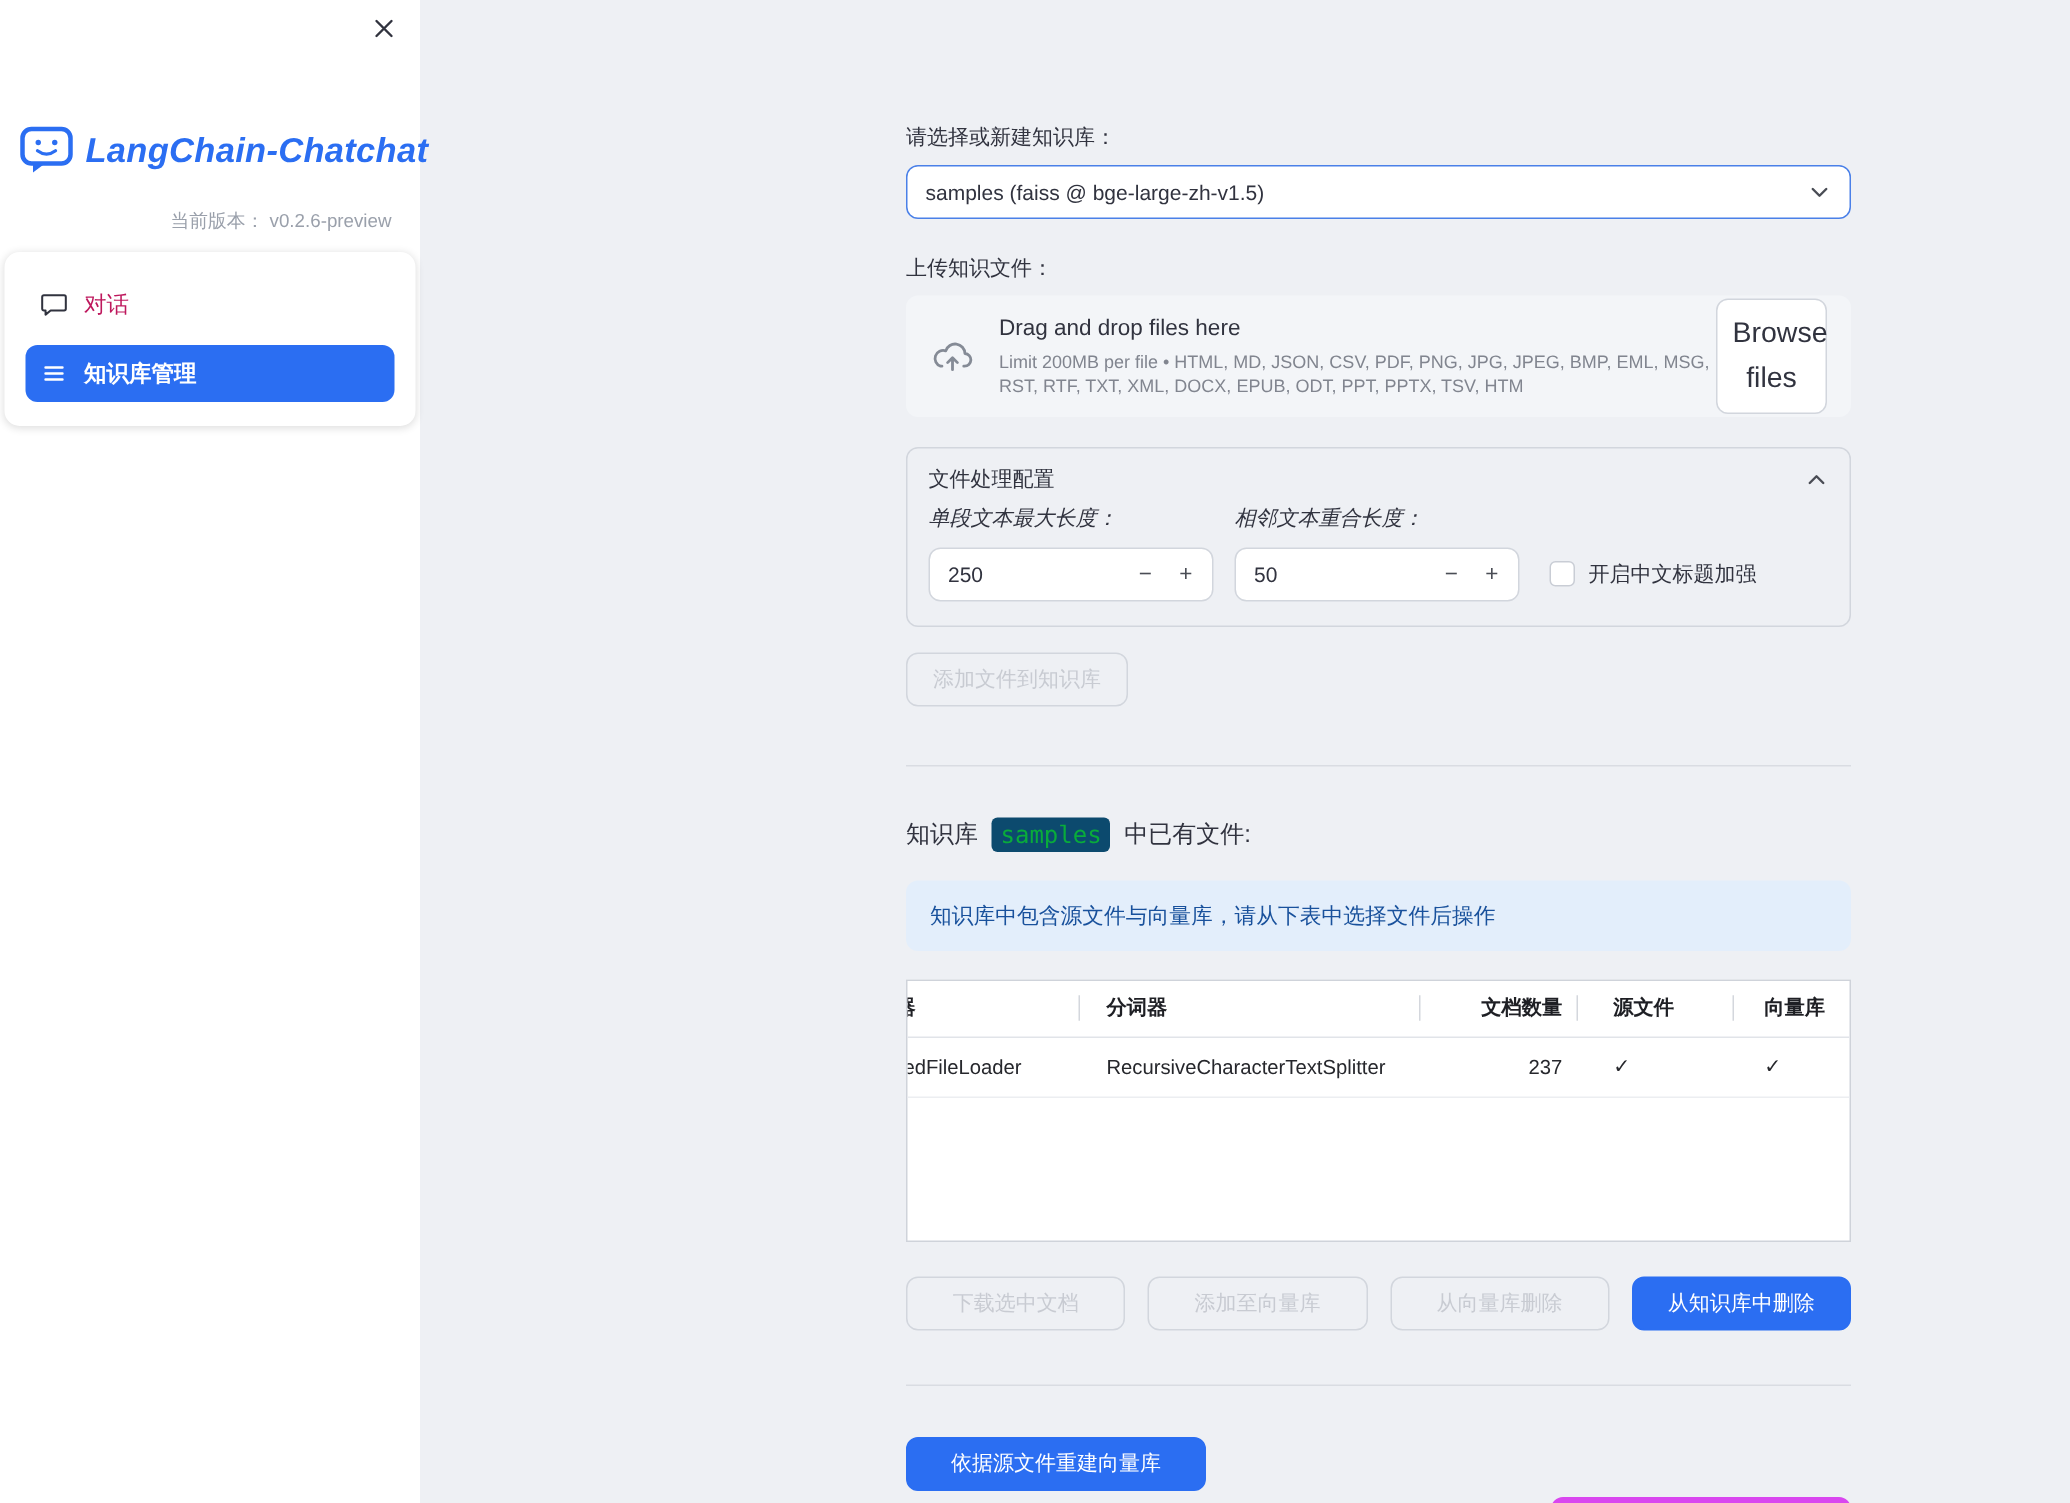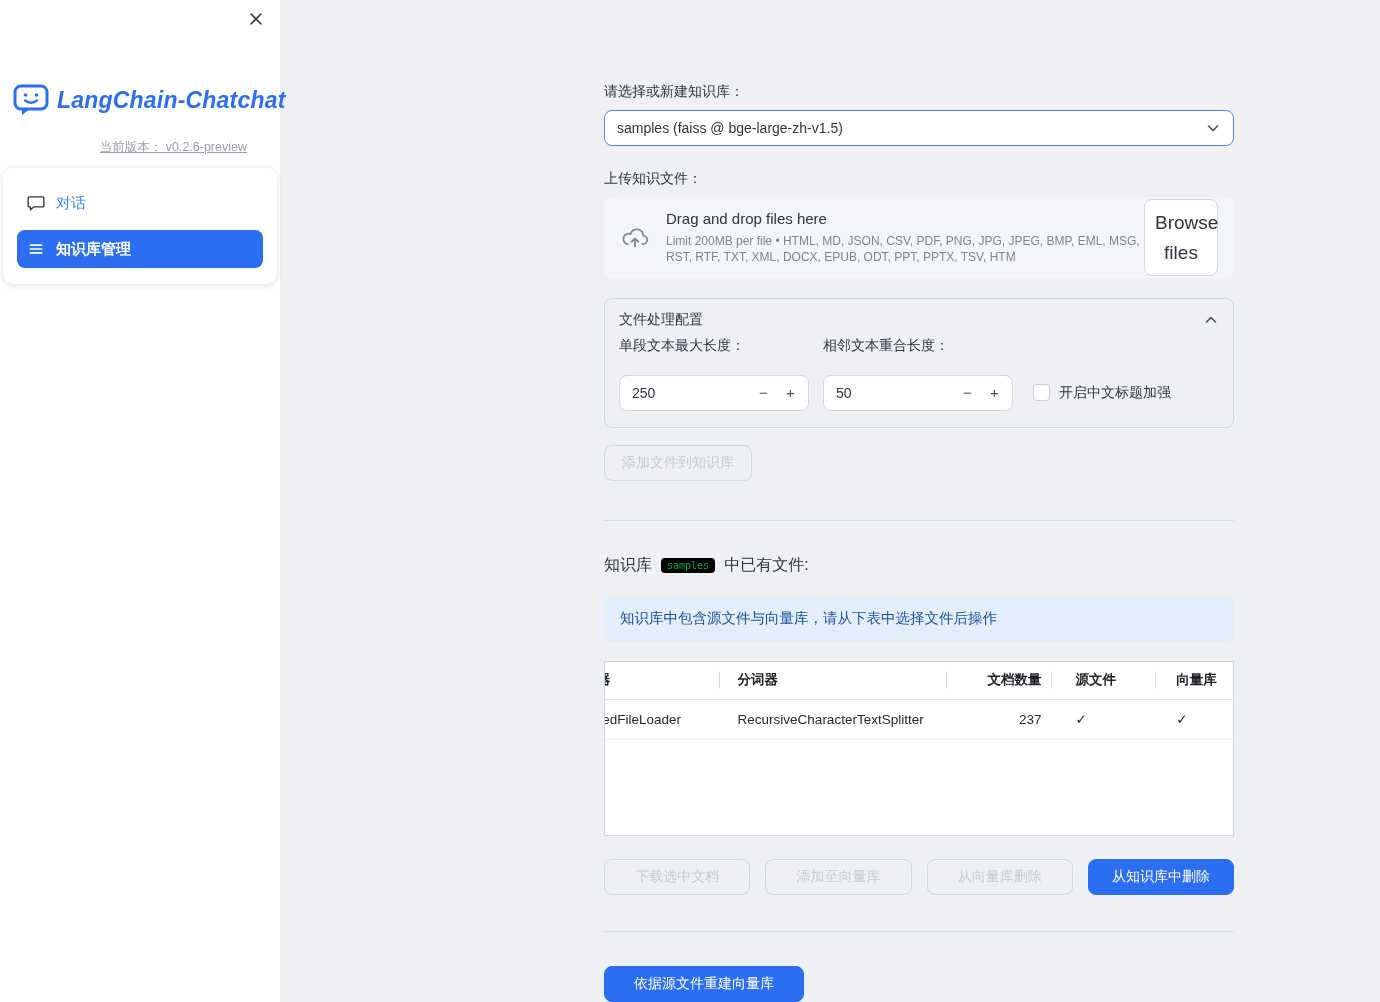--- a/index.html
+++ b/index.html
@@ -10,23 +10,23 @@
     font-family: "Liberation Sans", "DejaVu Sans", sans-serif;
     color: #31333f;
     overflow: hidden;
   }
 
   
   .sidebar { position:absolute; left:0; top:0; width:280px; height:100%; background:#ffffff; }
   .close-btn { position:absolute; top:9px; right:14px; width:20px; height:20px; cursor:pointer; display:flex; align-items:center; justify-content:center; }
   .logo-row { position:absolute; top:84px; left:13px; display:flex; align-items:center; gap:8px; }
   .logo-text { color:#2b6ef2; font-size:23px; font-weight:bold; font-style:italic; letter-spacing:.2px; white-space:nowrap; }
-  .version { position:absolute; top:139px; right:33px; font-size:12.5px; color:#9aa0ab;text-decoration:underline; }
+  .version { position:absolute; top:139px; right:19px; font-size:12.5px; color:#9aa0ab; }
   .menu-card { position:absolute; top:168px; left:3px; right:3px; background:#fff; border-radius:10px; box-shadow:0 1px 6px rgba(0,0,0,.14); padding:16px 14px; }
-  .menu-item { display:flex; align-items:center; gap:11px; height:38px; border-radius:8px; padding:0 10px; font-size:15px; color:#3b82f6; cursor:pointer; }
+  .menu-item { display:flex; align-items:center; gap:11px; height:38px; border-radius:8px; padding:0 10px; font-size:15px; color:#be185d; cursor:pointer; }
   .menu-item + .menu-item { margin-top:8px; }
   .menu-item.selected { background:#2b6ef2; color:#fff; font-weight:bold; }
 
   
   .main-col { position:absolute; left:604px; top:0; width:630px; padding-top:83px; }
   .field-label { font-size:14px; color:#31333f; line-height:1.25; }
 
   .selectbox { margin-top:9px; height:36px; background:#fff; border:1px solid #4a80e8; border-radius:8px;
     display:flex; align-items:center; justify-content:space-between; padding:0 12px; font-size:14px; cursor:pointer; }
 
@@ -36,39 +36,39 @@
   .uploader-title { font-size:15px; color:#31333f; }
   .uploader-limit { margin-top:6px; font-size:12px; line-height:1.35; color:#81858f; }
   .browse-btn { margin-left:auto; width:74px; padding:8px 10px; background:#fff; border:1px solid #d2d6dd; border-radius:8px;
     font-size:19px; color:#31333f; text-align:center; cursor:pointer; line-height:1.55; }
 
   .expander { margin-top:20px; border:1px solid #d2d6dd; border-radius:8px; }
   .exp-header { display:flex; align-items:center; justify-content:space-between; padding:12px 14px 0; font-size:14px; cursor:pointer; }
   .exp-body { display:flex; align-items:flex-end; padding:8px 14px 16px; }
   .num-field { width:190px; }
   .num-field + .num-field { margin-left:14px; }
-  .num-field .field-label { display:block; margin-bottom:20px; }
+  .num-field .field-label { display:block; margin-bottom:10px;font-style:italic; }
   .num-input { display:flex; align-items:center; height:36px; background:#fff; border:1px solid #d2d6dd; border-radius:8px; padding:0 4px 0 12px; }
   .num-input input { flex:1; min-width:0; border:0; outline:0; background:transparent; font:inherit; font-size:14px; color:#31333f; }
   .step-btn { width:27px; text-align:center; font-size:15px; color:#4a4d55; cursor:pointer; user-select:none; }
   .chk-group { display:flex; align-items:center; gap:9px; margin:0 0 9px 20px; white-space:nowrap; }
   .chk-box { width:17px; height:17px; background:#fff; border:1px solid #c9cdd5; border-radius:4px; flex:0 0 auto; cursor:pointer; }
 
   .btn { height:36px; border-radius:8px; font-size:14px; display:flex; align-items:center; justify-content:center; cursor:pointer; }
   .btn.disabled { border:1px solid #d2d6dd; color:#c8cbd2; background:transparent; cursor:default; }
   .btn.primary { background:#2b6ef2; border:1px solid #2b6ef2; color:#fff; }
   .btn.white { background:#fff; border:5px solid #d946ef; color:#31333f;margin-top:40px; }
   .add-btn { margin-top:17px; display:inline-flex; padding:0 17px; }
 
   .divider { border:0; border-top:1px solid #d9dce2; }
   .div1 { margin-top:39px; }
   .div2 { margin-top:36px; }
 
   .files-line { margin-top:34px; display:flex; align-items:center; gap:9px; font-size:16px; color:#31333f; }
-  .code-chip { font-family:"DejaVu Sans Mono", monospace; font-size:10px; color:#09ab3b; background:#000000; border-radius:4px; padding:2px 6px; }
+  .code-chip { font-family:"DejaVu Sans Mono", monospace; font-size:16px; color:#09ab3b; background:#0c4a6e; border-radius:4px; padding:2px 6px; }
 
   .info-banner { margin-top:19px; background:#e3eefb; border-radius:8px; padding:14px 16px; font-size:14.5px; color:#19519c; }
 
   
   .grid-table { margin-top:19px; height:175px; background:#fff; border:1px solid #cfd3da; overflow:hidden; }
   .t-header { display:flex; height:38px; align-items:center; border-bottom:1px solid #e1e4e9; font-size:13.5px; font-weight:600; color:#1e1f24; }
   .t-row { display:flex; height:40px; align-items:center; border-bottom:1px solid #eceef1; font-size:13.5px; color:#26272c; }
   .cell { position:relative; height:100%; display:flex; align-items:center; }
   .c1 { width:115px; overflow:hidden; white-space:nowrap; }
   .c2 { width:228px; padding-left:18px; }

